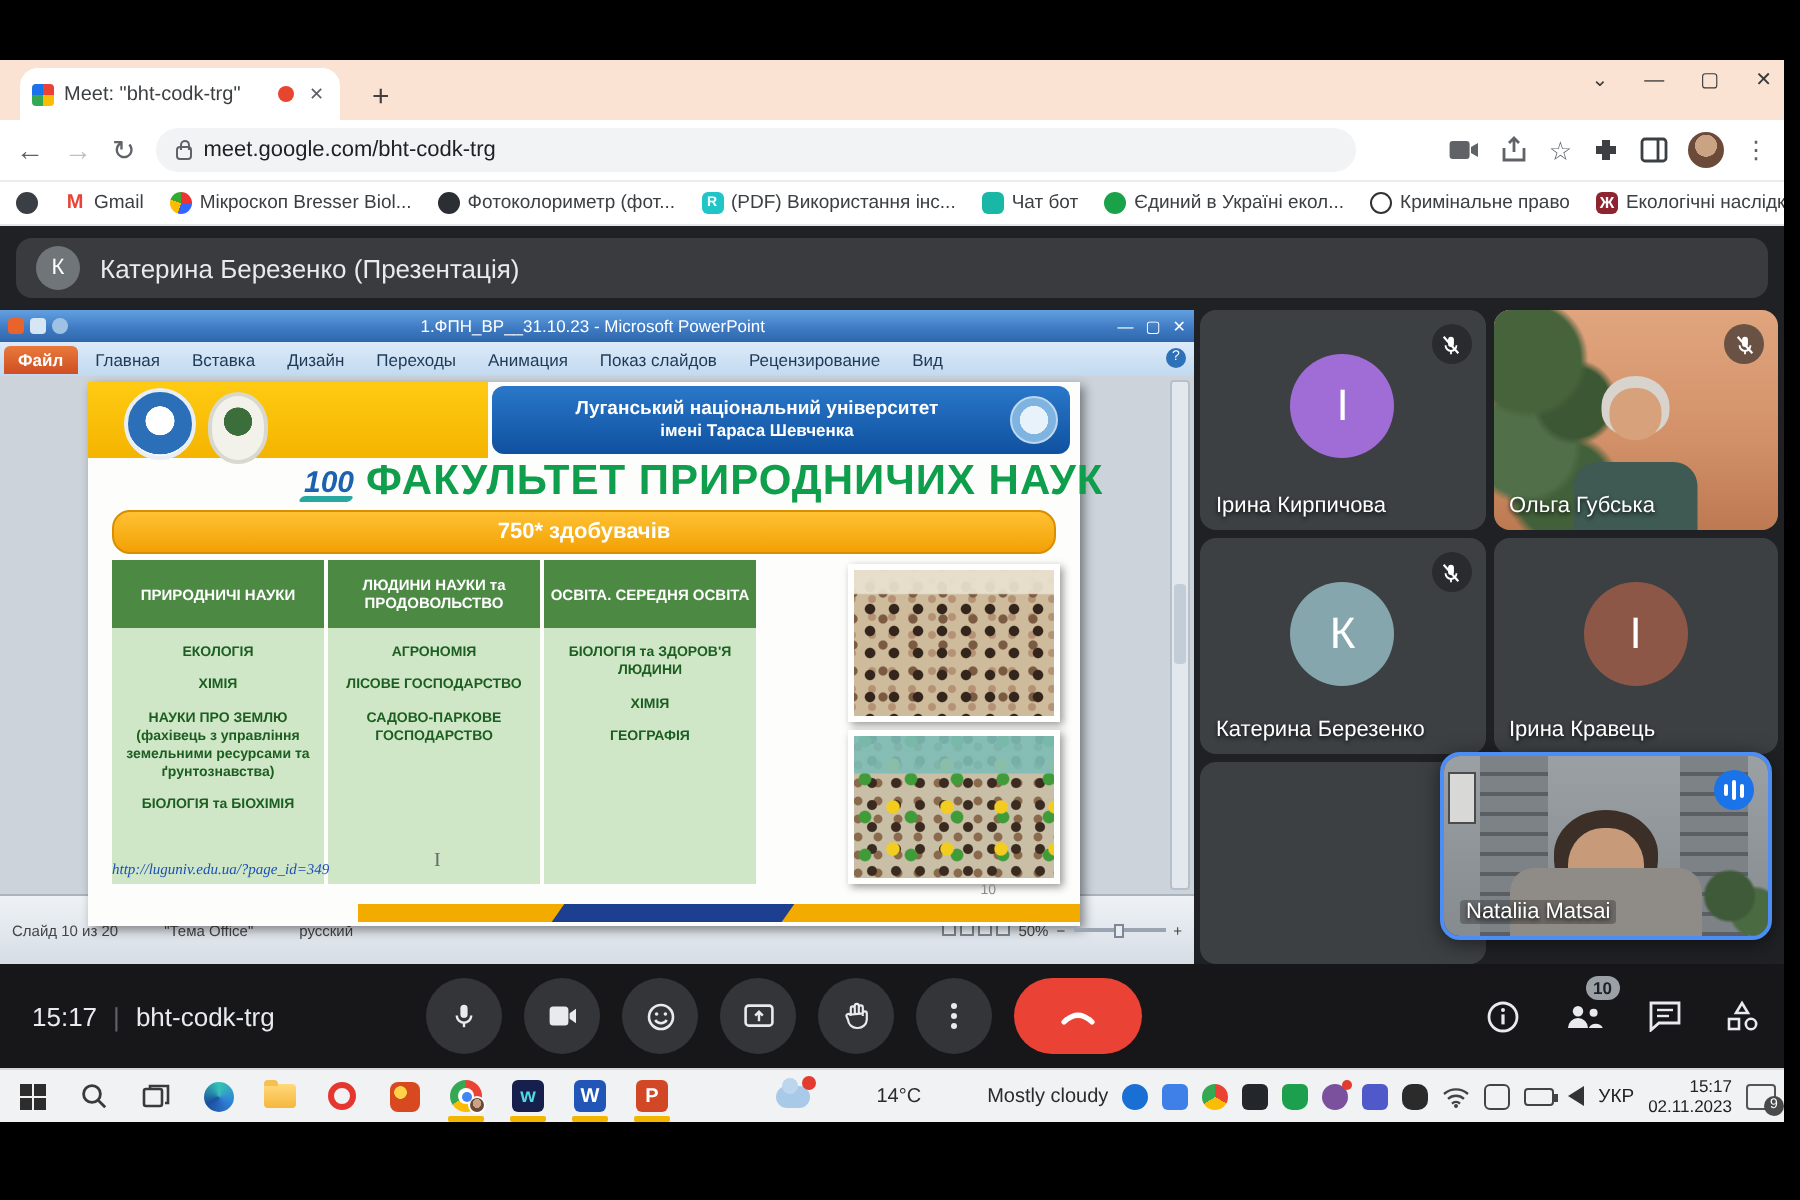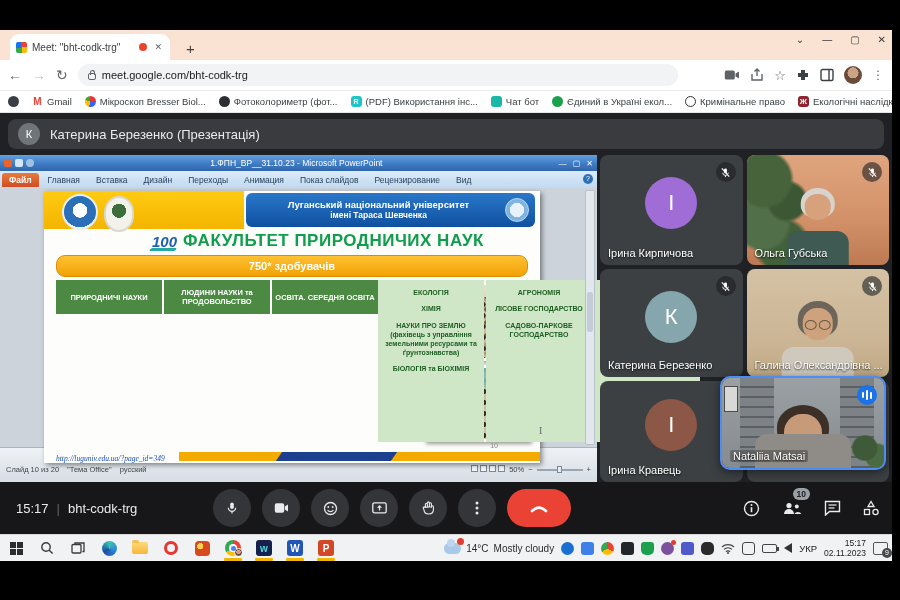--- a/index.html
+++ b/index.html
@@ -57,59 +57,59 @@
   .qi3{background:#9fc2e4;border-radius:50%;}
   .ppt-title-text{flex:1;text-align:center;font-size:8.5px;color:#fff;white-space:nowrap;overflow:hidden;}
   .ppt-wc{display:flex;gap:6px;color:#ffffff;font-size:8px;}
   .ppt-ribbon{height:17px;background:linear-gradient(180deg,#dcebfa,#c2d9ef);display:flex;align-items:center;gap:2px;padding:0 2px;position:relative;}
   .rtab{font-size:8.5px;color:#1f3a56;padding:2px 7px;white-space:nowrap;}
   .rtab.rt-file{background:linear-gradient(180deg,#e97a3c,#cf4e22);color:#fff;border-radius:3px 3px 0 0;font-weight:bold;}
   .rib-help{position:absolute;right:4px;top:3px;width:10px;height:10px;border-radius:50%;background:#2f71b8;color:#fff;font-size:7px;text-align:center;line-height:10px;}
   .ppt-canvas{flex:1;position:relative;background:#ccd3da;}
   .ppt-scroll{position:absolute;right:2px;top:2px;bottom:2px;width:10px;background:#e3e8ee;border:1px solid #b7bfc8;border-radius:2px;}
   .ppt-scroll .thumb{position:absolute;left:1px;right:1px;top:40%;height:40px;background:#c3cdd8;border-radius:2px;}
-  .ppt-status{height:13px;background:linear-gradient(180deg,#eef2f6,#d6dde5);border-top:1px solid #aab4bf;display:flex;align-items:flex-start;padding:17px 6px;gap:8px;font-size:7.5px;color:#444;}
+  .ppt-status{height:13px;background:linear-gradient(180deg,#eef2f6,#d6dde5);border-top:1px solid #aab4bf;display:flex;align-items:center;padding:17px 6px;gap:23px;font-size:7.5px;color:#444;}
   .st-right{margin-left:auto;display:flex;align-items:center;gap:4px;}
   .viewbtns span{display:inline-block;width:7px;height:7px;border:1px solid #7d8894;margin-left:2px;background:#f4f7fa;}
   .zoomline{width:46px;height:2px;background:#9aa5b1;position:relative;}
   .zoomline i{position:absolute;left:45%;top:-2.5px;width:5px;height:7px;background:#e8edf2;border:1px solid #7d8894;}
 
   
   .slide{position:absolute;left:44px;top:3px;width:496px;height:272px;background:#fdfdfb;box-shadow:2px 2px 5px rgba(0,0,0,.45);display:flex;flex-direction:column;}
   .s-header{height:40px;display:flex;}
   .s-yellow{width:200px;background:linear-gradient(180deg,#ffcb12,#f4b400);position:relative;}
   .emb1{position:absolute;left:18px;top:3px;width:36px;height:36px;border-radius:50%;background:radial-gradient(circle at 50% 45%,#fff 0 30%,#2a6fb8 31% 70%,#f5f6f8 71%);border:2px solid #e8eef5;}
   .emb2{position:absolute;left:60px;top:5px;width:30px;height:36px;border-radius:50%/46%;background:radial-gradient(circle at 50% 40%,#3c6e3c 0 30%,#f3f2ea 31%);border:2px solid #d9d8ce;}
   .s-blue{flex:1;margin:2px 5px 2px 2px;background:linear-gradient(180deg,#2a77c9,#0f51a0);border-radius:6px;display:flex;align-items:center;padding:0 6px;}
   .s-uni{flex:1;text-align:center;color:#fff;font-weight:bold;line-height:1.2;}
   .s-uni .l1{font-size:9.5px;}
   .s-uni .l2{font-size:8.5px;}
   .s-crest{width:24px;height:24px;border-radius:50%;background:radial-gradient(circle at 50% 50%,#e8f2fb 0 45%,#7fb3e0 46% 100%);border:1.5px solid #bcd8ef;}
   .s-titlerow{height:27px;display:flex;align-items:center;padding-left:108px;gap:6px;}
   .logo100{font-size:15px;font-weight:bold;font-style:italic;color:#1d62b0;position:relative;}
   .logo100:after{content:"";position:absolute;left:-2px;bottom:-1px;width:26px;height:3px;background:#27a8a0;border-radius:2px;transform:skewX(-35deg);}
-  .s-title{font-size:17px;font-weight:bold;color:#0f9e4c;letter-spacing:.5px;white-space:nowrap;}
+  .s-title{font-size:21px;font-weight:bold;color:#0f9e4c;letter-spacing:.5px;white-space:nowrap;}
   .s-badges{height:26px;display:flex;align-items:center;padding:0 12px;gap:12px;}
   .s-badge{background:linear-gradient(180deg,#ffc133,#f2a105);border:1px solid #d98e00;border-radius:9px;color:#fff;font-weight:bold;font-size:11px;display:flex;align-items:center;justify-content:center;height:22px;}
   .s-badge.b1{width:308px;}
   .s-badge.b2{flex:1;}
   .s-main{flex:1;display:flex;padding:2px 10px 0 12px;gap:6px;}
-  .s-table{width:362px;display:flex;flex-direction:row;}
+  .s-table{width:362px;display:flex;flex-direction:column;}
   .s-thead,.s-tbody{display:grid;grid-template-columns:106px 106px 106px;gap:2px;}
   .s-th{background:#4c8a44;color:#fff;font-weight:bold;font-size:7.5px;text-align:center;display:flex;align-items:center;justify-content:center;height:34px;line-height:1.25;padding:0 3px;}
   .s-tbody{flex:1;}
   .s-td{background:#cfe7c7;padding:8px 4px 0;position:relative;}
   .s-item{color:#1c5e22;font-weight:bold;font-size:7px;line-height:1.3;text-align:center;margin-bottom:7px;}
   .cursorI{position:absolute;bottom:6px;left:50%;color:#6a6a6a;font-size:10px;font-family:"Liberation Serif",serif;}
   .s-photos{flex:1;display:flex;flex-direction:column;gap:4px;padding-top:2px;}
   .photo{border:3px solid #fff;box-shadow:1.5px 1.5px 4px rgba(0,0,0,.4);}
   .photo1{height:79px;background-color:#cdbb9c;background-image:linear-gradient(rgba(232,224,205,.95) 0 16%,rgba(232,224,205,0) 17%),radial-gradient(circle,#33241c 2.3px,transparent 2.9px),radial-gradient(circle,#7a5a41 2px,transparent 2.6px),radial-gradient(circle,#b59275 1.7px,transparent 2.3px);background-size:100% 100%,12px 11px,15px 13px,10px 9px;background-position:0 0,2px 14px,7px 18px,4px 10px;}
   .photo2{height:77px;background-color:#c9bfa6;background-image:linear-gradient(rgba(126,188,182,.9) 0 26%,rgba(126,188,182,0) 27%),radial-gradient(circle,#f2cd1f 3px,transparent 3.7px),radial-gradient(circle,#3f9c38 2.8px,transparent 3.5px),radial-gradient(circle,#3a2a20 2.2px,transparent 2.8px),radial-gradient(circle,#8a6a4d 1.9px,transparent 2.5px);background-size:100% 100%,27px 21px,23px 19px,12px 11px,10px 9px;background-position:0 0,6px 4px,17px 12px,3px 40px,7px 46px;}
   .s-bottom{height:22px;position:relative;}
-  .s-link{position:absolute;left:12px;bottom:0;font-size:7.5px;font-style:italic;color:#1a4fba;font-family:"Liberation Serif",serif;}
+  .s-link{position:absolute;left:12px;bottom:24px;font-size:7.5px;font-style:italic;color:#1a4fba;font-family:"Liberation Serif",serif;}
   .s-page{position:absolute;right:42px;top:0;font-size:7px;color:#8a8a8a;}
   .s-band{position:absolute;left:135px;right:0;bottom:2px;height:9px;background:#f3ab00;}
   .s-band i{position:absolute;left:100px;width:115px;top:0;bottom:0;background:#1d3f8f;transform:skewX(-35deg);}
 
   
   .tiles{position:absolute;left:600px;right:3px;top:0;bottom:0;display:grid;grid-template-columns:1fr 1fr;grid-template-rows:110px 108px 1fr;gap:4px;}
   .tile{position:relative;background:#3c4043;border-radius:8px;overflow:hidden;}
   .t-name{position:absolute;left:8px;bottom:6px;font-size:11px;color:#fff;text-shadow:0 1px 2px rgba(0,0,0,.85);white-space:nowrap;z-index:3;}
   .t-av{position:absolute;left:50%;top:44%;transform:translate(-50%,-50%);width:52px;height:52px;border-radius:50%;color:#fff;font-size:22px;display:flex;align-items:center;justify-content:center;}
   .micoff{position:absolute;right:7px;top:7px;width:20px;height:20px;border-radius:50%;background:rgba(28,30,33,.6);display:flex;align-items:center;justify-content:center;z-index:3;}
@@ -173,21 +173,21 @@
   .mini-av{position:absolute;right:-2px;bottom:-1px;width:9px;height:9px;border-radius:50%;background:radial-gradient(circle at 50% 40%,#caa384 0 40%,#6b4a3a 41%);border:1px solid #fff;}
   .ic-sq{width:16px;height:16px;border-radius:3px;color:#fff;font-size:10px;font-weight:bold;display:flex;align-items:center;justify-content:center;}
   .ic-w-dark{background:#17204d;color:#4fd8e0;}
   .ic-word{background:#2156b8;}
   .ic-ppt{background:#d24726;}
   .tb-tray{margin-left:auto;display:flex;align-items:center;gap:7px;}
   .weather{display:flex;align-items:center;gap:5px;}
   .cloud{position:relative;width:17px;height:11px;background:#a9c9e8;border-radius:6px;}
   .cloud:before{content:"";position:absolute;left:3px;top:-4px;width:8px;height:8px;border-radius:50%;background:#bcd6ee;}
   .cloud .wbadge{position:absolute;right:-3px;top:-5px;width:7px;height:7px;border-radius:50%;background:#e33b2e;}
-  .wtxt{font-size:10px;color:#2b2b2b;white-space:nowrap;}
+  .wtxt{font-size:10px;color:#2b2b2b;white-space:nowrap;margin-left:28px;}
   .tray-ic{width:13px;height:13px;border-radius:3px;}
   .ti-bt{background:#1a6fd4;border-radius:50%;}
   .ti-chat{background:#3f7fe8;}
   .ti-chrome{border-radius:50%;background:conic-gradient(#ea4335 0 33%,#fbbc05 0 66%,#34a853 0 100%);}
   .ti-cam{background:#23262b;}
   .ti-shield{background:#1da04e;border-radius:3px 3px 5px 5px;}
   .ti-viber{background:#7b519d;border-radius:50%;position:relative;}
   .ti-viber:after{content:"";position:absolute;right:-2px;top:-2px;width:5px;height:5px;border-radius:50%;background:#e33b2e;}
   .ti-teams{background:#5059c9;}
   .ti-mic{background:#2b2b2b;border-radius:5px;}
@@ -447,39 +447,20 @@
                   <rect x="4.4" y="1.5" width="3.2" height="5.6" rx="1.6" fill="#fff"></rect>
                   <path d="M3 6.2a3 3 0 0 0 6 0" fill="none" stroke="#fff" stroke-width="1"></path>
                   <line x1="6" y1="9.2" x2="6" y2="11" stroke="#fff" stroke-width="1"></line>
                   <line x1="2" y1="1.5" x2="10" y2="10.5" stroke="#fff" stroke-width="1.2"></line>
                 </svg>
               </span>
           <span class="t-av" style="background: rgb(134, 166, 173);">К</span>
           <span class="t-name">Катерина Березенко</span>
         </div>
         <div class="tile">
-          <div class="vid v-galina">
-            <div class="person">
-              <span class="hair"></span>
-                  <span class="face"></span>
-                  <span class="glasses"></span>
-                  <span class="torso"></span>
-            </div>
-          </div>
-          <span class="micoff">
-                <svg width="11" height="11" viewBox="0 0 12 12">
-                  <rect x="4.4" y="1.5" width="3.2" height="5.6" rx="1.6" fill="#fff"></rect>
-                  <path d="M3 6.2a3 3 0 0 0 6 0" fill="none" stroke="#fff" stroke-width="1"></path>
-                  <line x1="6" y1="9.2" x2="6" y2="11" stroke="#fff" stroke-width="1"></line>
-                  <line x1="2" y1="1.5" x2="10" y2="10.5" stroke="#fff" stroke-width="1.2"></line>
-                </svg>
-              </span>
-          <span class="t-name">Галина Олександрівна ...</span>
-        </div>
-        <div class="tile">
           <span class="t-av" style="background: rgb(141, 87, 71);">І</span>
           <span class="t-name">Ірина Кравець</span>
         </div>
         <div class="tile"></div>
       </div>
 
       <div class="tile active">
         <div class="vid v-nat">
           <div class="shelfL"></div>
           <div class="shelfR"></div>

